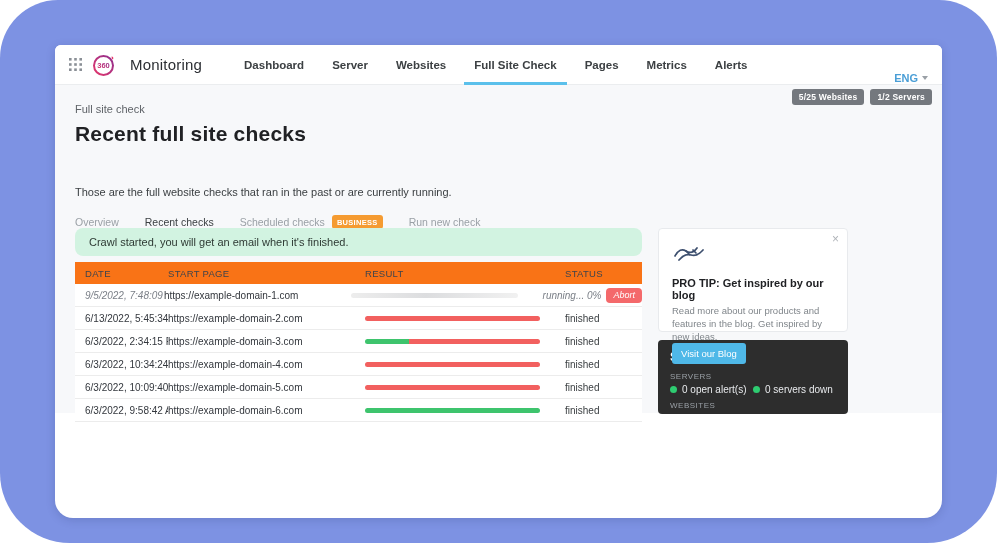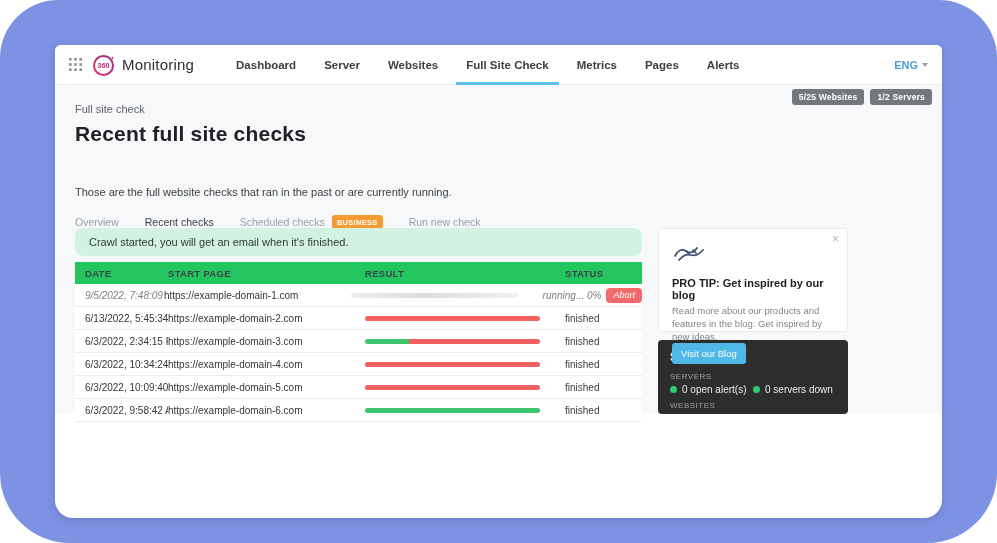--- a/index.html
+++ b/index.html
@@ -9,26 +9,26 @@
   
   .frame { position:absolute; inset:0; background:#7d92e3; border-radius:58px 58px 70px 70px; }
 
   
   .window { position:absolute; left:55px; top:45px; width:887px; height:473px; background:#ffffff; border-radius:6px 6px 18px 18px; overflow:hidden; box-shadow:0 2px 10px rgba(30,40,90,.18); }
 
   
   .nav { position:absolute; left:0; top:0; right:0; height:40px; display:flex; align-items:stretch; border-bottom:1px solid #ebedef; background:#fff; padding:0 14px; }
   .nav-left { display:flex; align-items:center; gap:10px; }
   .grid-icon { width:13px; height:13px; display:block; }
-  .logo { display:flex; align-items:center; gap:6px; margin-right:28px; }
+  .logo { display:flex; align-items:center; gap:14px; margin-right:28px; }
   .logo-text { font-size:15px; color:#2b2e33; letter-spacing:.2px; }
   .nav-items { display:flex; align-items:stretch; }
   .nav-item { position:relative; display:flex; align-items:center; padding:0 14px; font-size:11.5px; font-weight:bold; color:#3c4043; cursor:pointer; }
   .nav-item.active::after { content:""; position:absolute; left:4px; right:4px; bottom:-1px; height:3px; background:#5bc0eb; }
-  .nav-right { margin-left:auto; display:flex; align-items:center; gap:4px; }
+  .nav-right { margin-left:auto; display:flex; align-items:flex-end; gap:4px; }
   .lang { font-size:11px; color:#4a9ed6; font-weight:bold; cursor:pointer; display:flex; align-items:center; gap:4px; }
   .caret { width:0; height:0; border-left:3.5px solid transparent; border-right:3.5px solid transparent; border-top:4px solid #9aa0a6; }
 
   
   .content { position:absolute; left:0; top:40px; right:0; height:328px; background:#f7f8fa; }
 
   .usage-badges { position:absolute; top:4px; right:10px; display:flex; gap:6px; }
   .usage-badge { background:#74787e; color:#fff; font-size:8.5px; font-weight:bold; padding:3px 7px; border-radius:3px; letter-spacing:.2px; }
 
   .page-head { position:absolute; left:20px; top:18px; }
@@ -40,21 +40,21 @@
   .tab { position:relative; font-size:10.5px; color:#9aa0a6; cursor:pointer; padding-bottom:6px; display:flex; align-items:center; gap:7px; }
   .tab.active { color:#3c4043; font-weight:normal; }
   .tab.active::after { content:""; position:absolute; left:0; right:0; bottom:0; height:2px; background:#4a4f57; }
   .biz-badge { background:#f59b31; color:#fff; font-size:7.5px; font-weight:bold; padding:2.5px 5px; border-radius:3px; letter-spacing:.3px; }
 
   .main-col { position:absolute; left:20px; top:143px; width:567px; }
   .alert-banner { background:#d2f3e1; border-radius:8px; height:28px; display:flex; align-items:center; padding:0 14px; font-size:11px; color:#2e3a34; margin-bottom:6px; }
 
   
   .table { width:567px; }
-  .t-head { display:flex; align-items:center; background:#22c55e; height:22px; font-size:9.5px; font-weight:bold; color:#3f444c; letter-spacing:.3px; }
+  .t-head { display:flex; align-items:center; background:#f97316; height:22px; font-size:9.5px; font-weight:normal; color:#3f444c; letter-spacing:.3px; }
   .t-row { display:flex; align-items:center; background:#fff; height:23px; border-bottom:1px solid #ececec; font-size:10.5px; color:#33373d; }
   .c1 { width:93px; padding-left:10px; white-space:nowrap; overflow:hidden; }
   .c2 { width:197px; white-space:nowrap; overflow:hidden; }
   .c3 { width:200px; padding-right:25px; }
   .c4 { flex:1; display:flex; align-items:center; gap:5px; white-space:nowrap; }
   .t-row .c1, .t-row .c2 { font-size:10px; }
   .date-running { font-style:italic; color:#7a7f87; }
   .bar { position:relative; height:5px; border-radius:3px; overflow:hidden; display:flex; background:transparent; }
   .bar.loading { background:linear-gradient(90deg,#ededed 0%,#dcdddf 45%,#f1f1f1 100%); }
   .seg { height:100%; }
@@ -119,22 +119,22 @@
             </svg>
           </span>
           <span class="logo-text">Monitoring</span>
         </div>
       </div>
       <div class="nav-items">
         <div class="nav-item">Dashboard</div>
         <div class="nav-item">Server</div>
         <div class="nav-item">Websites</div>
         <div class="nav-item active">Full Site Check</div>
+        <div class="nav-item">Pages</div>
         <div class="nav-item">Metrics</div>
-        <div class="nav-item">Pages</div>
         <div class="nav-item">Alerts</div>
       </div>
       <div class="nav-right">
         <div class="lang">
           <span>ENG</span>
           <span class="caret"></span>
         </div>
       </div>
     </div>
 

